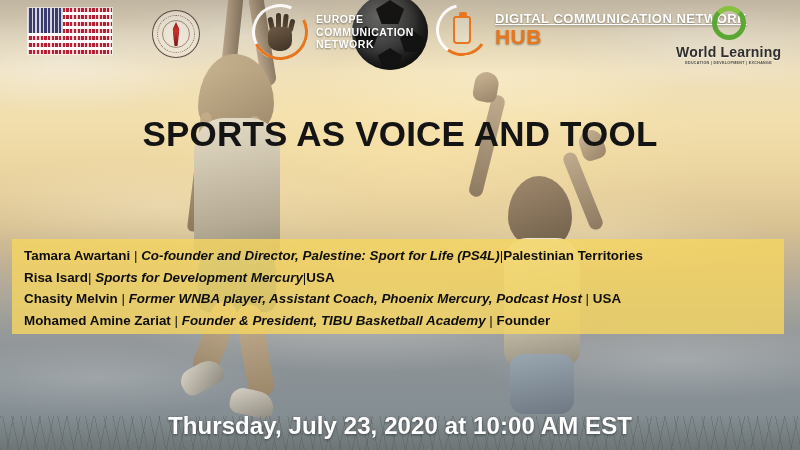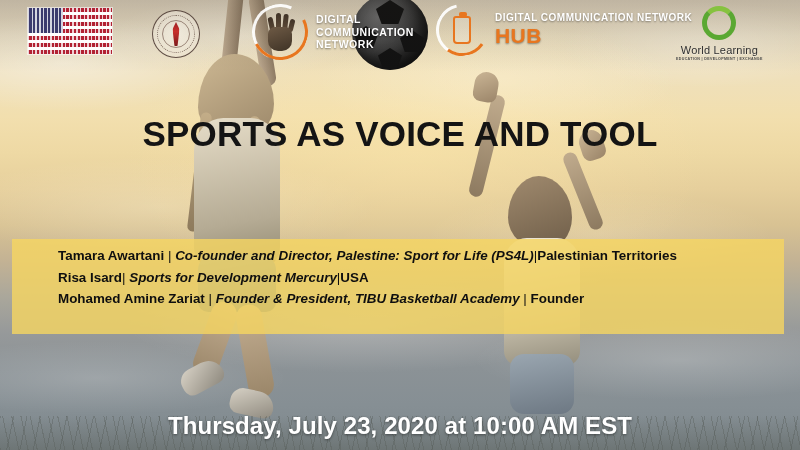--- a/index.html
+++ b/index.html
@@ -258,33 +258,33 @@
   .hub .bottle{
     position:absolute; left:17px; top:12px; width:18px; height:28px;
     border:2px solid #e8761f; border-radius:3px 3px 4px 4px;
     background:rgba(255,255,255,.18);
   }
   .hub .bottle:before{
     content:""; position:absolute; left:4px; top:-6px; width:8px; height:5px;
     background:#e8761f; border-radius:2px;
   }
   .hub .txt{ margin-left:7px; line-height:1.05; text-shadow:0 1px 2px rgba(0,0,0,.4); }
-  .hub .l1{ color:#fff; font-size:10px; font-weight:700; letter-spacing:.5px; }
+  .hub .l1{ color:#fff; font-size:13px; font-weight:700; letter-spacing:.5px;text-decoration:underline; }
   .hub .l2{ color:#fff; font-size:14.5px; font-weight:800; letter-spacing:.4px; margin-top:2px; }
   .hub .l3{ color:#e8761f; font-size:21px; font-weight:800; letter-spacing:.4px; margin-top:1px; }
 
   
   .wl{ left:676px; top:6px; flex-direction:column; align-items:center; }
   .wl .ring{
     width:34px; height:34px; border-radius:50%;
     border:5px solid #5aa832;
     border-top-color:#86c23f;
   }
   .wl .name{
-    margin-top:4px; color:#2f2f2f; font-size:11px; font-weight:400;
+    margin-top:4px; color:#2f2f2f; font-size:14px; font-weight:700;
     letter-spacing:.2px; text-shadow:0 1px 1px rgba(255,255,255,.5);
   }
   .wl .tag{
     margin-top:1px; color:#4a4a4a; font-size:3.6px; font-weight:700; letter-spacing:.35px;
   }
 
   
   .title{
     position:absolute; left:0; right:0; top:112px;
     text-align:center; color:#141414;
@@ -294,21 +294,21 @@
   .title .l2{ display:block; }
 
   
   .panel{
     position:absolute; left:12px; top:239px; width:772px; height:95px;
     background:rgba(246,214,96,.80);
     padding:6px 10px 0 12px;
   }
   .panel .row{
     color:#0f0f0f; font-size:13.4px; line-height:21.5px;
-    font-weight:700; white-space:nowrap;margin-left:34px;
+    font-weight:700; white-space:nowrap;
   }
   .panel .row em{ font-style:italic; font-weight:700; }
   .panel .sep{ font-weight:400; }
 
   
   .date{
     position:absolute; left:0; right:0; top:412px;
     text-align:center; color:#ffffff;
     font-size:24px; font-weight:700; letter-spacing:.1px;
     text-shadow:0 1px 3px rgba(0,0,0,.45);
@@ -381,21 +381,21 @@
         <div class="arcO"></div>
         <div class="hand">
           <span class="fg f1"></span>
             <span class="fg f2"></span>
           <span class="fg f3"></span>
             <span class="fg f4"></span>
           <span class="palm"></span>
         </div>
       </div>
       <div class="txt">
-        <div>DIGITAL</div>
+        <div>EUROPE</div>
         <div>COMMUNICATION</div>
         <div>NETWORK</div>
       </div>
     </div>
 
     <div class="logo hub">
       <div class="mark">
         <div class="arcW"></div>
         <div class="arcO"></div>
         <div class="bottle"></div>
@@ -423,20 +423,24 @@
     <div class="row">
       <span>Tamara Awartani</span><span class="sep"> |</span>
       <em>Co-founder and Director, Palestine: Sport for Life (PS4L)</em><span class="sep">|</span><span>Palestinian Territories</span>
     </div>
 
     <div class="row">
       <span>Risa Isard</span><span class="sep">|</span>
       <em>Sports for Development Mercury</em><span class="sep">|</span><span>USA</span>
     </div>
 
+    <div class="row">
+      <span>Chasity Melvin</span><span class="sep"> | </span>
+      <em>Former WNBA player, Assistant Coach, Phoenix Mercury, Podcast Host</em><span class="sep"> | </span><span>USA</span>
+    </div>
 
     <div class="row">
       <span>Mohamed Amine Zariat</span><span class="sep"> |</span>
       <em>Founder &amp; President, TIBU Basketball Academy</em><span class="sep"> | </span><span>Founder</span>
     </div>
 
   </div>
 
   <div class="date">Thursday, July 23, 2020 at 10:00 AM EST</div>
 

